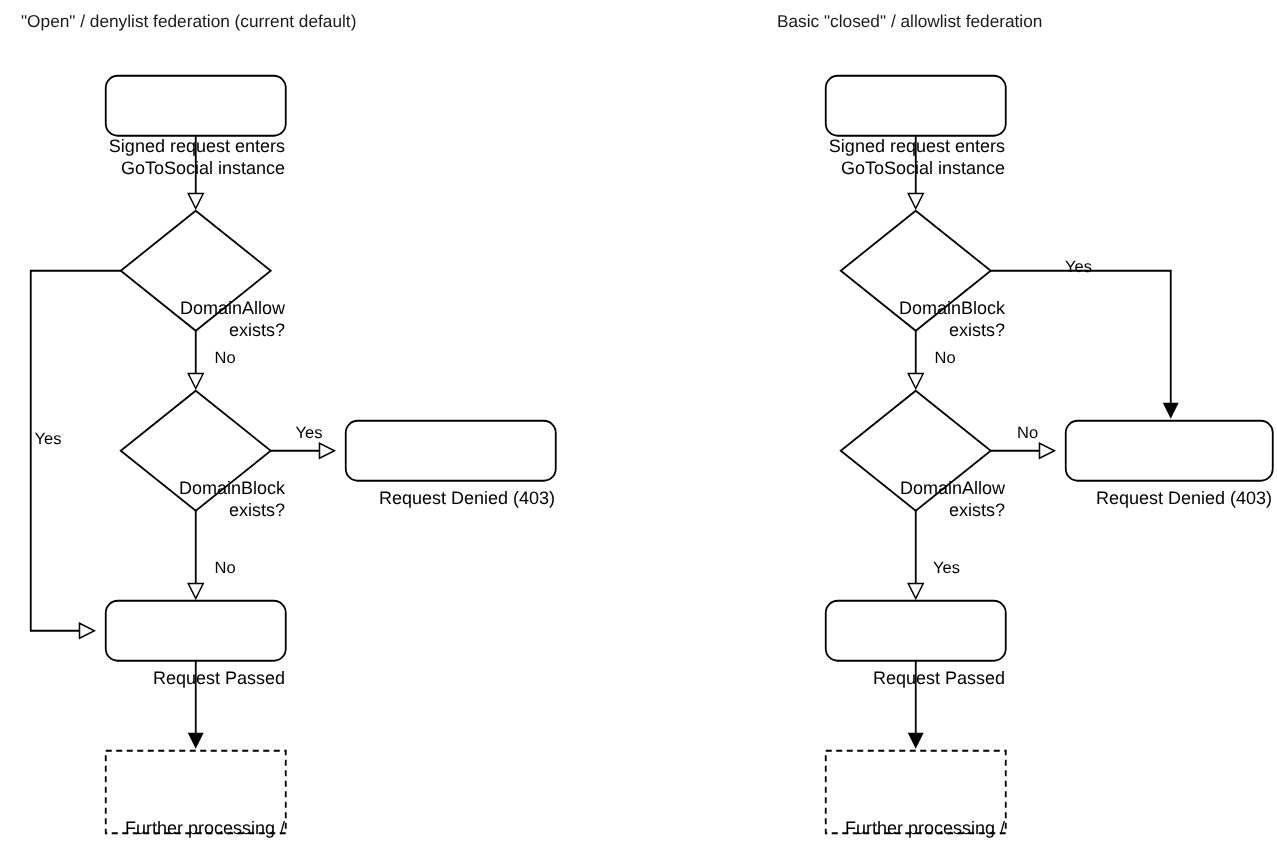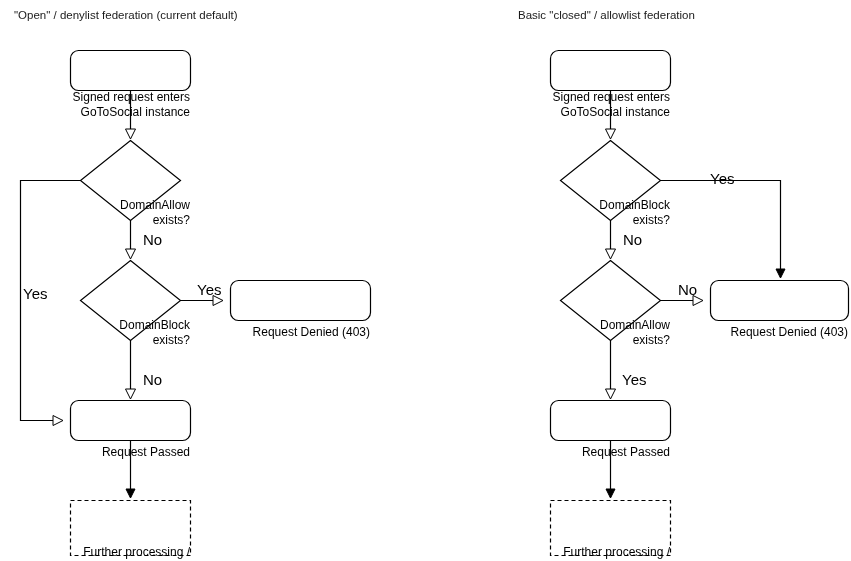--- a/index.html
+++ b/index.html
@@ -44,21 +44,21 @@
     font-size: 12px;
     line-height: 15px;
     text-align: right;
     color: #000000;
     white-space: pre-line;
     pointer-events: none;
     margin-top: 32px;
   }
   .edge-label {
     position: absolute;
-    font-size: 15px;
+    font-size: 11px;
     line-height: 13px;
     color: #000000;
     white-space: nowrap;
     pointer-events: none;
   }
 </style>
 </head>
 <body>
 
 <div id="diagram-root">

